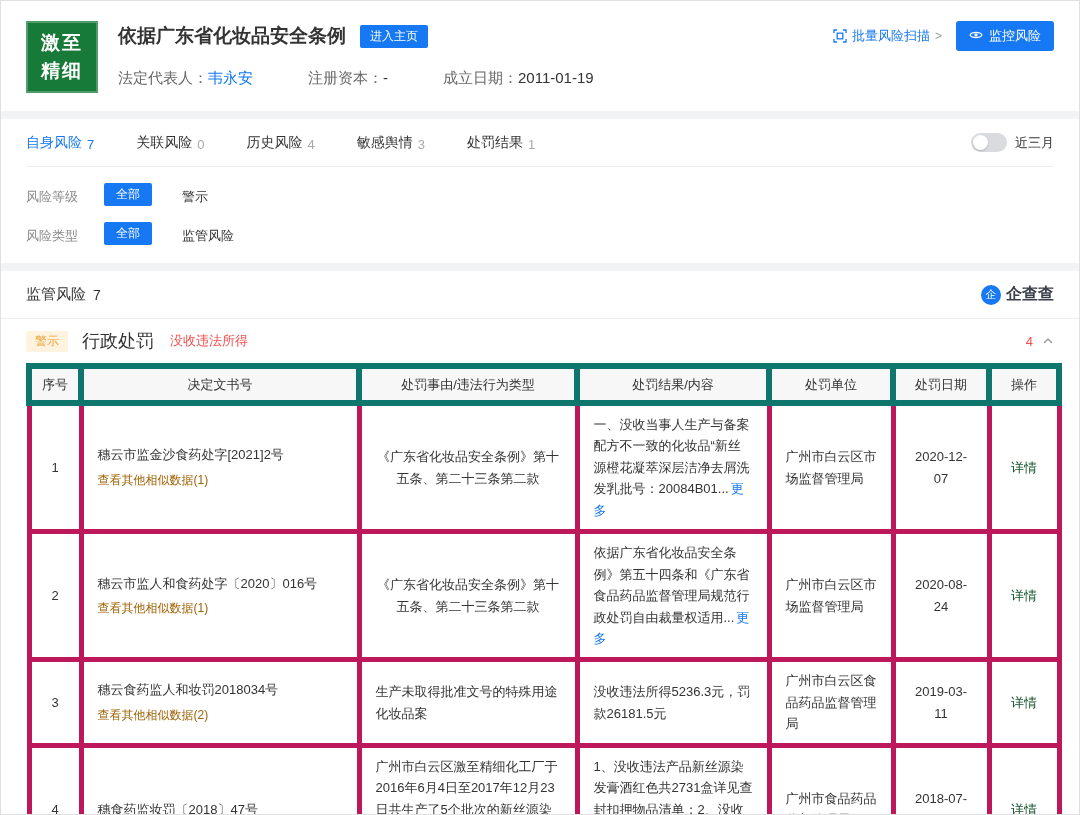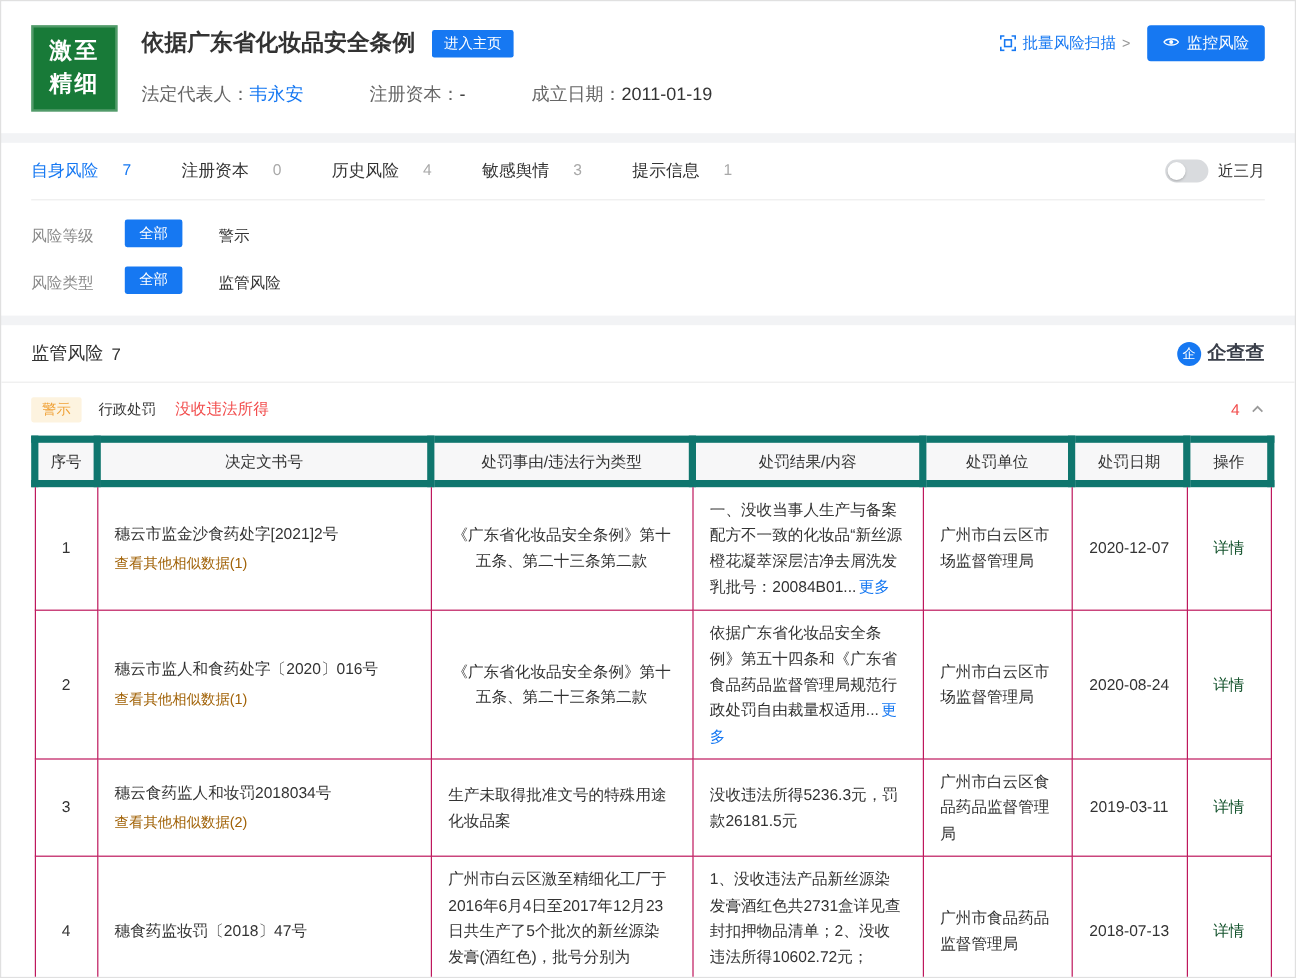--- a/index.html
+++ b/index.html
@@ -36,21 +36,21 @@
     display: flex; align-items: center; gap: 6px; cursor: pointer; text-decoration: none; text-align: right;
   }
   .info-row { margin-top: 18px; display: flex; gap: 55px; font-size: 15px; }
   .info-label { color: #666; }
   .info-value { color: #333; }
   a.link-blue { color: #1678f2; text-decoration: none; cursor: pointer; }
 
   
   .tabs-card { padding: 0 25px 18px; }
   .tabs-row { display: flex; align-items: center; height: 48px; border-bottom: 1px solid #ededed; gap: 42px; }
-  .tab { font-size: 14px; color: #333; cursor: pointer; display: flex; align-items: flex-start; gap: 20px; }
+  .tab { font-size: 14px; color: #333; cursor: pointer; display: flex; align-items: flex-end; gap: 5px; }
   .tab .count { color: #a9a9a9; font-size: 13px; }
   .tab.active, .tab.active .count { color: #1678f2; }
   .toggle-wrap { margin-left: auto; display: flex; align-items: center; gap: 8px; }
   .toggle { width: 36px; height: 19px; border-radius: 10px; background: #d9dbde; position: relative; cursor: pointer; }
   .toggle .knob { position: absolute; left: 2px; top: 2px; width: 15px; height: 15px; border-radius: 50%; background: #fff; box-shadow: 0 1px 2px rgba(0,0,0,.2); }
   .toggle-label { font-size: 13px; color: #333; }
   .filter-row { display: flex; align-items: flex-end; margin-top: 16px; }
   .filter-label { width: 78px; color: #8a8a8a; font-size: 13px; }
   .chip-selected { background: #1678f2; color: #fff; font-size: 12px; padding: 3px 12px; border-radius: 2px; cursor: pointer; }
   .chip-plain { margin-left: 30px; font-size: 13px; color: #333; cursor: pointer; }
@@ -59,33 +59,33 @@
   .main-card { padding-bottom: 16px; }
   .section-header { display: flex; align-items: center; height: 48px; padding: 0 25px; border-bottom: 1px solid #ededed; }
   .section-title { font-size: 15px; color: #333; font-weight: 500; }
   .section-count { margin-left: 7px; font-size: 14px; color: #333; }
   .brand { margin-left: auto; display: flex; align-items: center; gap: 5px; }
   .brand-icon { width: 20px; height: 20px; border-radius: 50%; background: #1678f2; color: #fff; font-size: 11px; display: flex; align-items: center; justify-content: center; }
   .brand-name { font-size: 16px; font-weight: bold; color: #3a3f4a; }
 
   .subsection { display: flex; align-items: center; height: 44px; padding: 0 25px; }
   .badge-warn { background: #fdf3df; color: #f0a238; font-size: 12px; padding: 2px 9px; border-radius: 2px; }
-  .sub-category { margin-left: 14px; font-size: 12px; color: #333; cursor: pointer; }
+  .sub-category { margin-left: 14px; font-size: 18px; color: #333; cursor: pointer; }
   .sub-tag { margin-left: 16px; font-size: 13px; color: #f24d4d; cursor: pointer; }
   .sub-right { margin-left: auto; display: flex; align-items: center; gap: 9px; }
   .sub-count { color: #f24d4d; font-size: 13px; }
   .chev { display: inline-flex; cursor: pointer; }
 
   
   table { width: 1030px; margin: 0 25px; border-collapse: collapse; font-size: 13px; table-layout: fixed; }
   th {
     background: #f7f7f8; border: 6px solid #0f766e; height: 37px;
     font-weight: normal; color: #333; font-size: 13px; text-align: center;
   }
-  td { border: 1px solid #be185d; padding: 8px 14px; line-height: 1.65; vertical-align: middle; color: #333; }
+  td { border: 5px solid #be185d; padding: 8px 14px; line-height: 1.65; vertical-align: middle; color: #333; }
   td.c-seq, td.c-date { text-align: center; }
   td.c-action { text-align: center; }
   td.center { text-align: center; }
   .similar { display: block; margin-top: 5px; color: #a16207; font-size: 12px; text-decoration: none; cursor: pointer; }
   a.more { color: #1678f2; text-decoration: none; cursor: pointer; margin-left: 2px; }
   a.detail { color: #14532d; text-decoration: none; cursor: pointer; }
 </style>
 </head>
 <body>
 
@@ -136,33 +136,33 @@
     </div>
   </div>
 
   <div class="card tabs-card">
     <div class="tabs-row">
       <div class="tab active">
         <span>自身风险</span>
         <span class="count">7</span>
       </div>
       <div class="tab">
-        <span>注册资本</span>
+        <span>关联风险</span>
         <span class="count">0</span>
       </div>
       <div class="tab">
         <span>历史风险</span>
         <span class="count">4</span>
       </div>
       <div class="tab">
         <span>敏感舆情</span>
         <span class="count">3</span>
       </div>
       <div class="tab">
-        <span>提示信息</span>
+        <span>处罚结果</span>
         <span class="count">1</span>
       </div>
       <div class="toggle-wrap">
         <div class="toggle">
             <div class="knob"></div>
           </div>
         <span class="toggle-label">近三月</span>
       </div>
     </div>
     <div class="filter-row">

